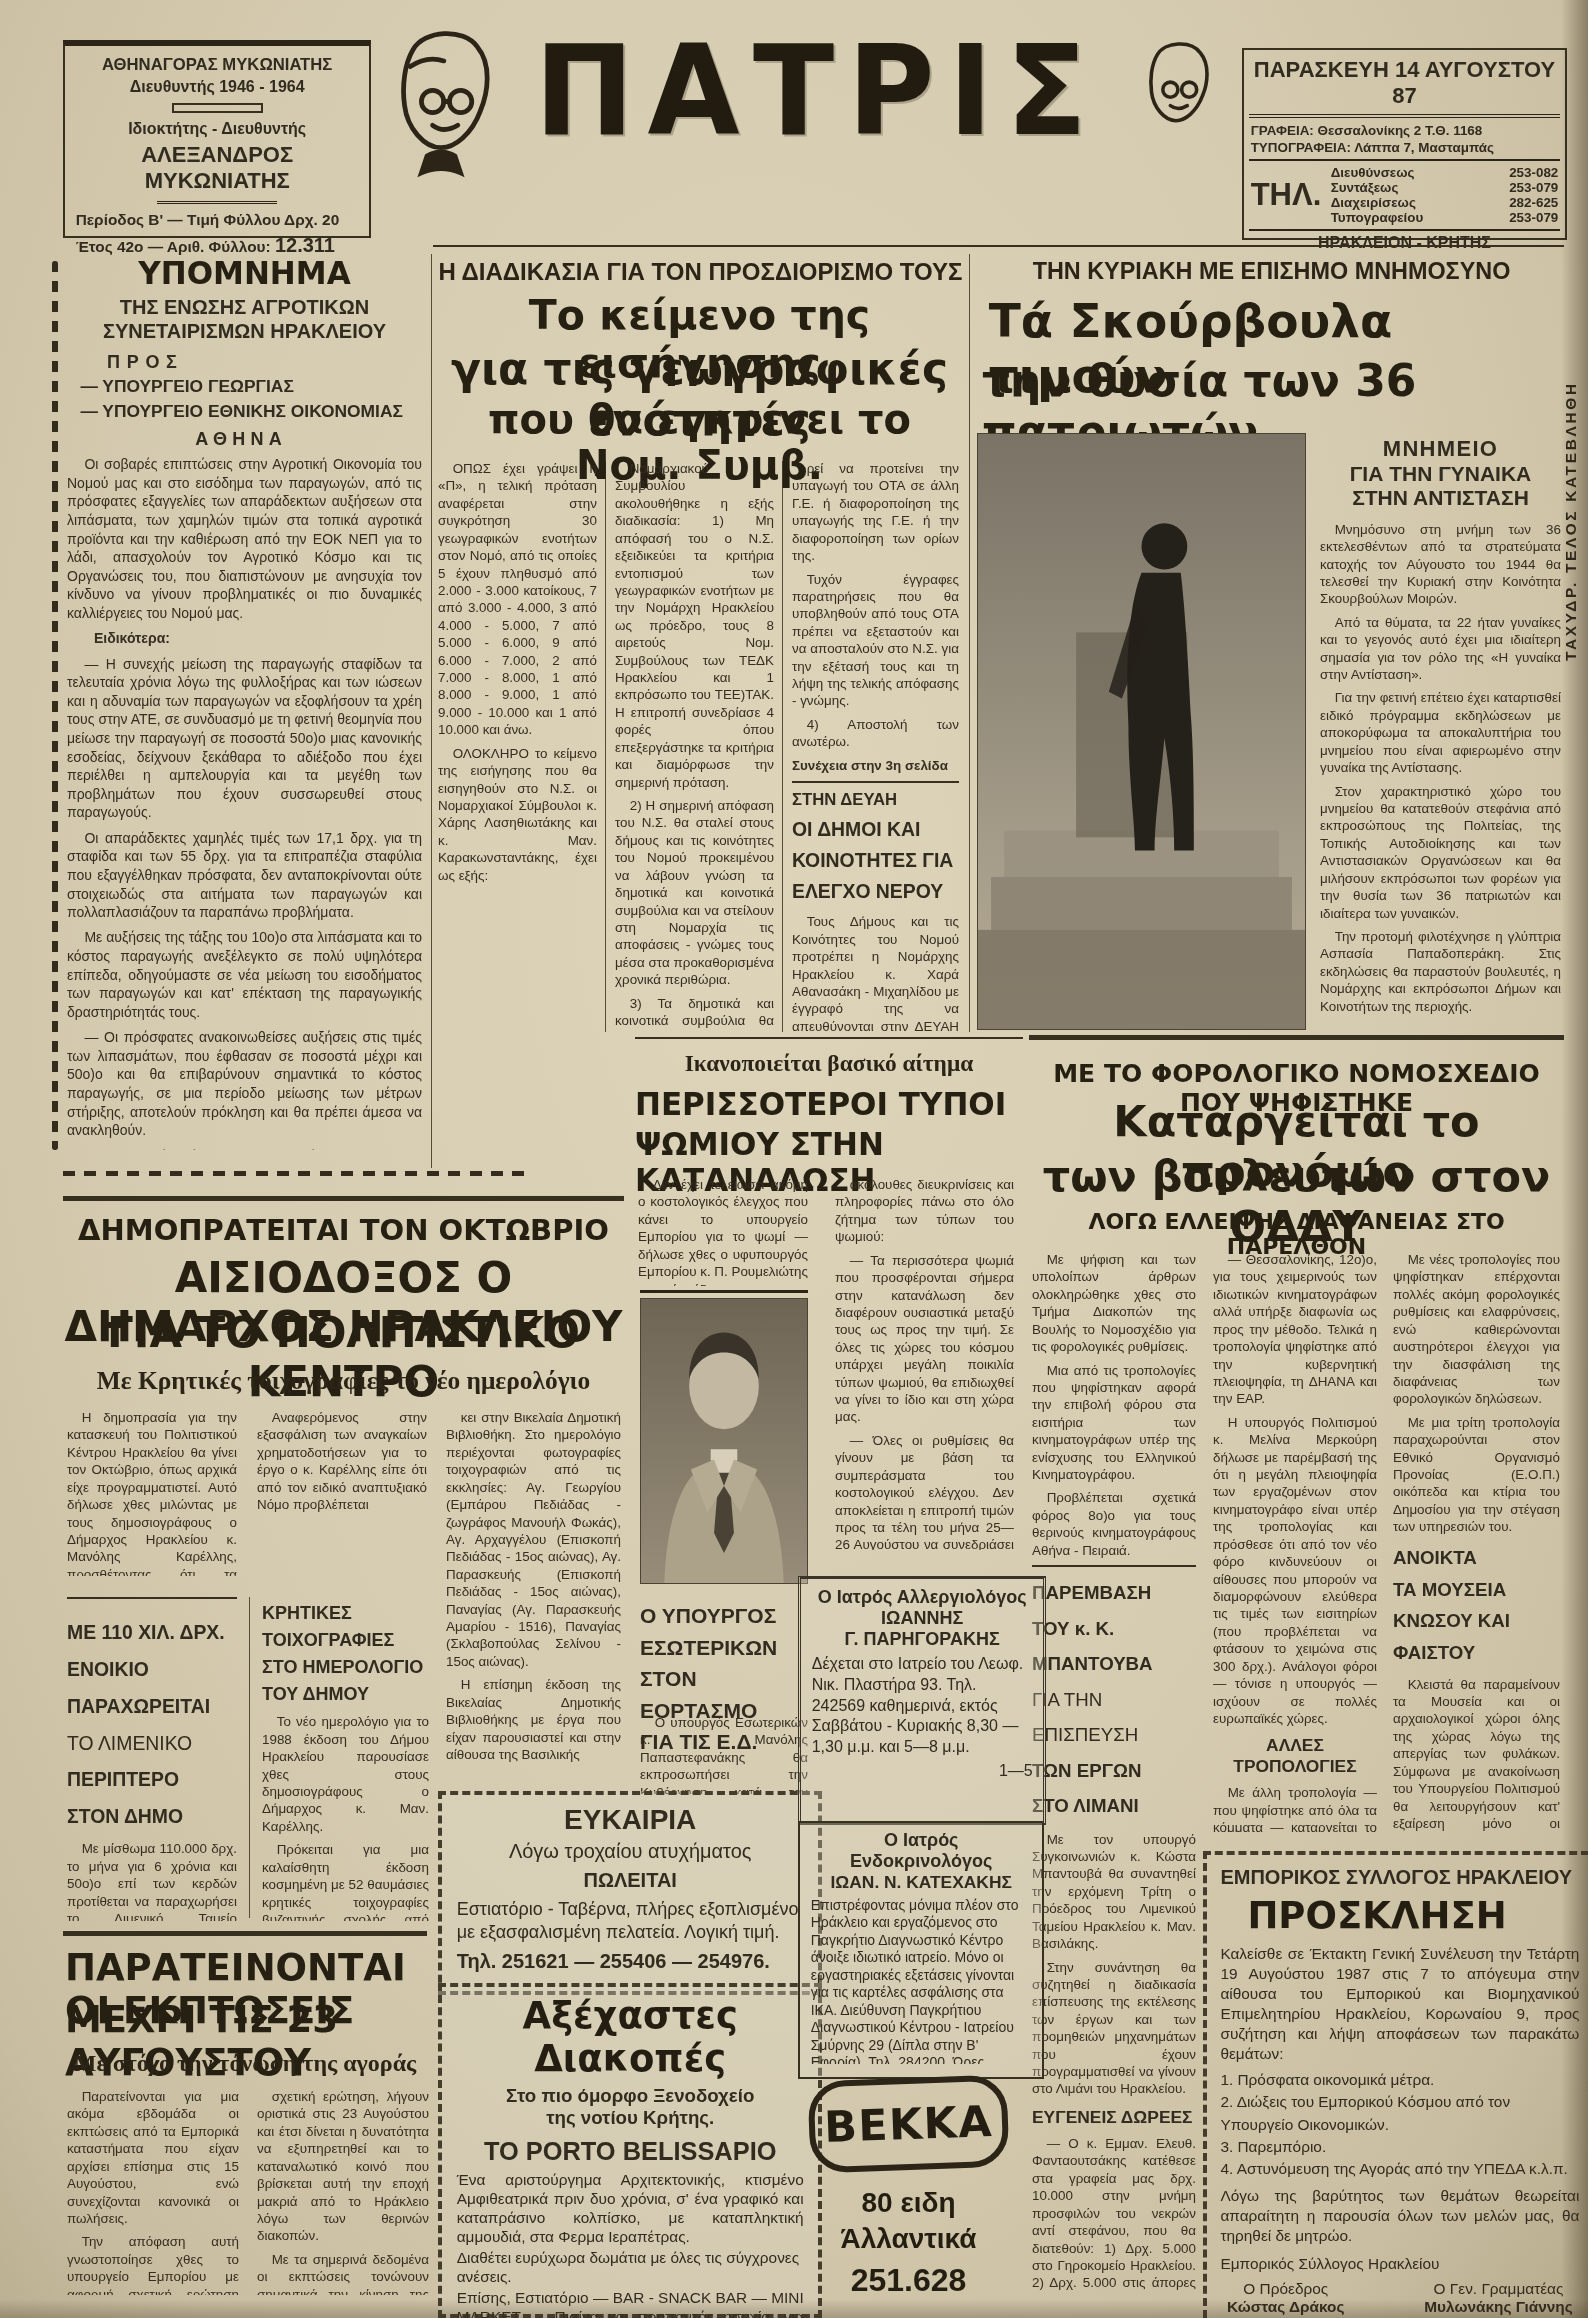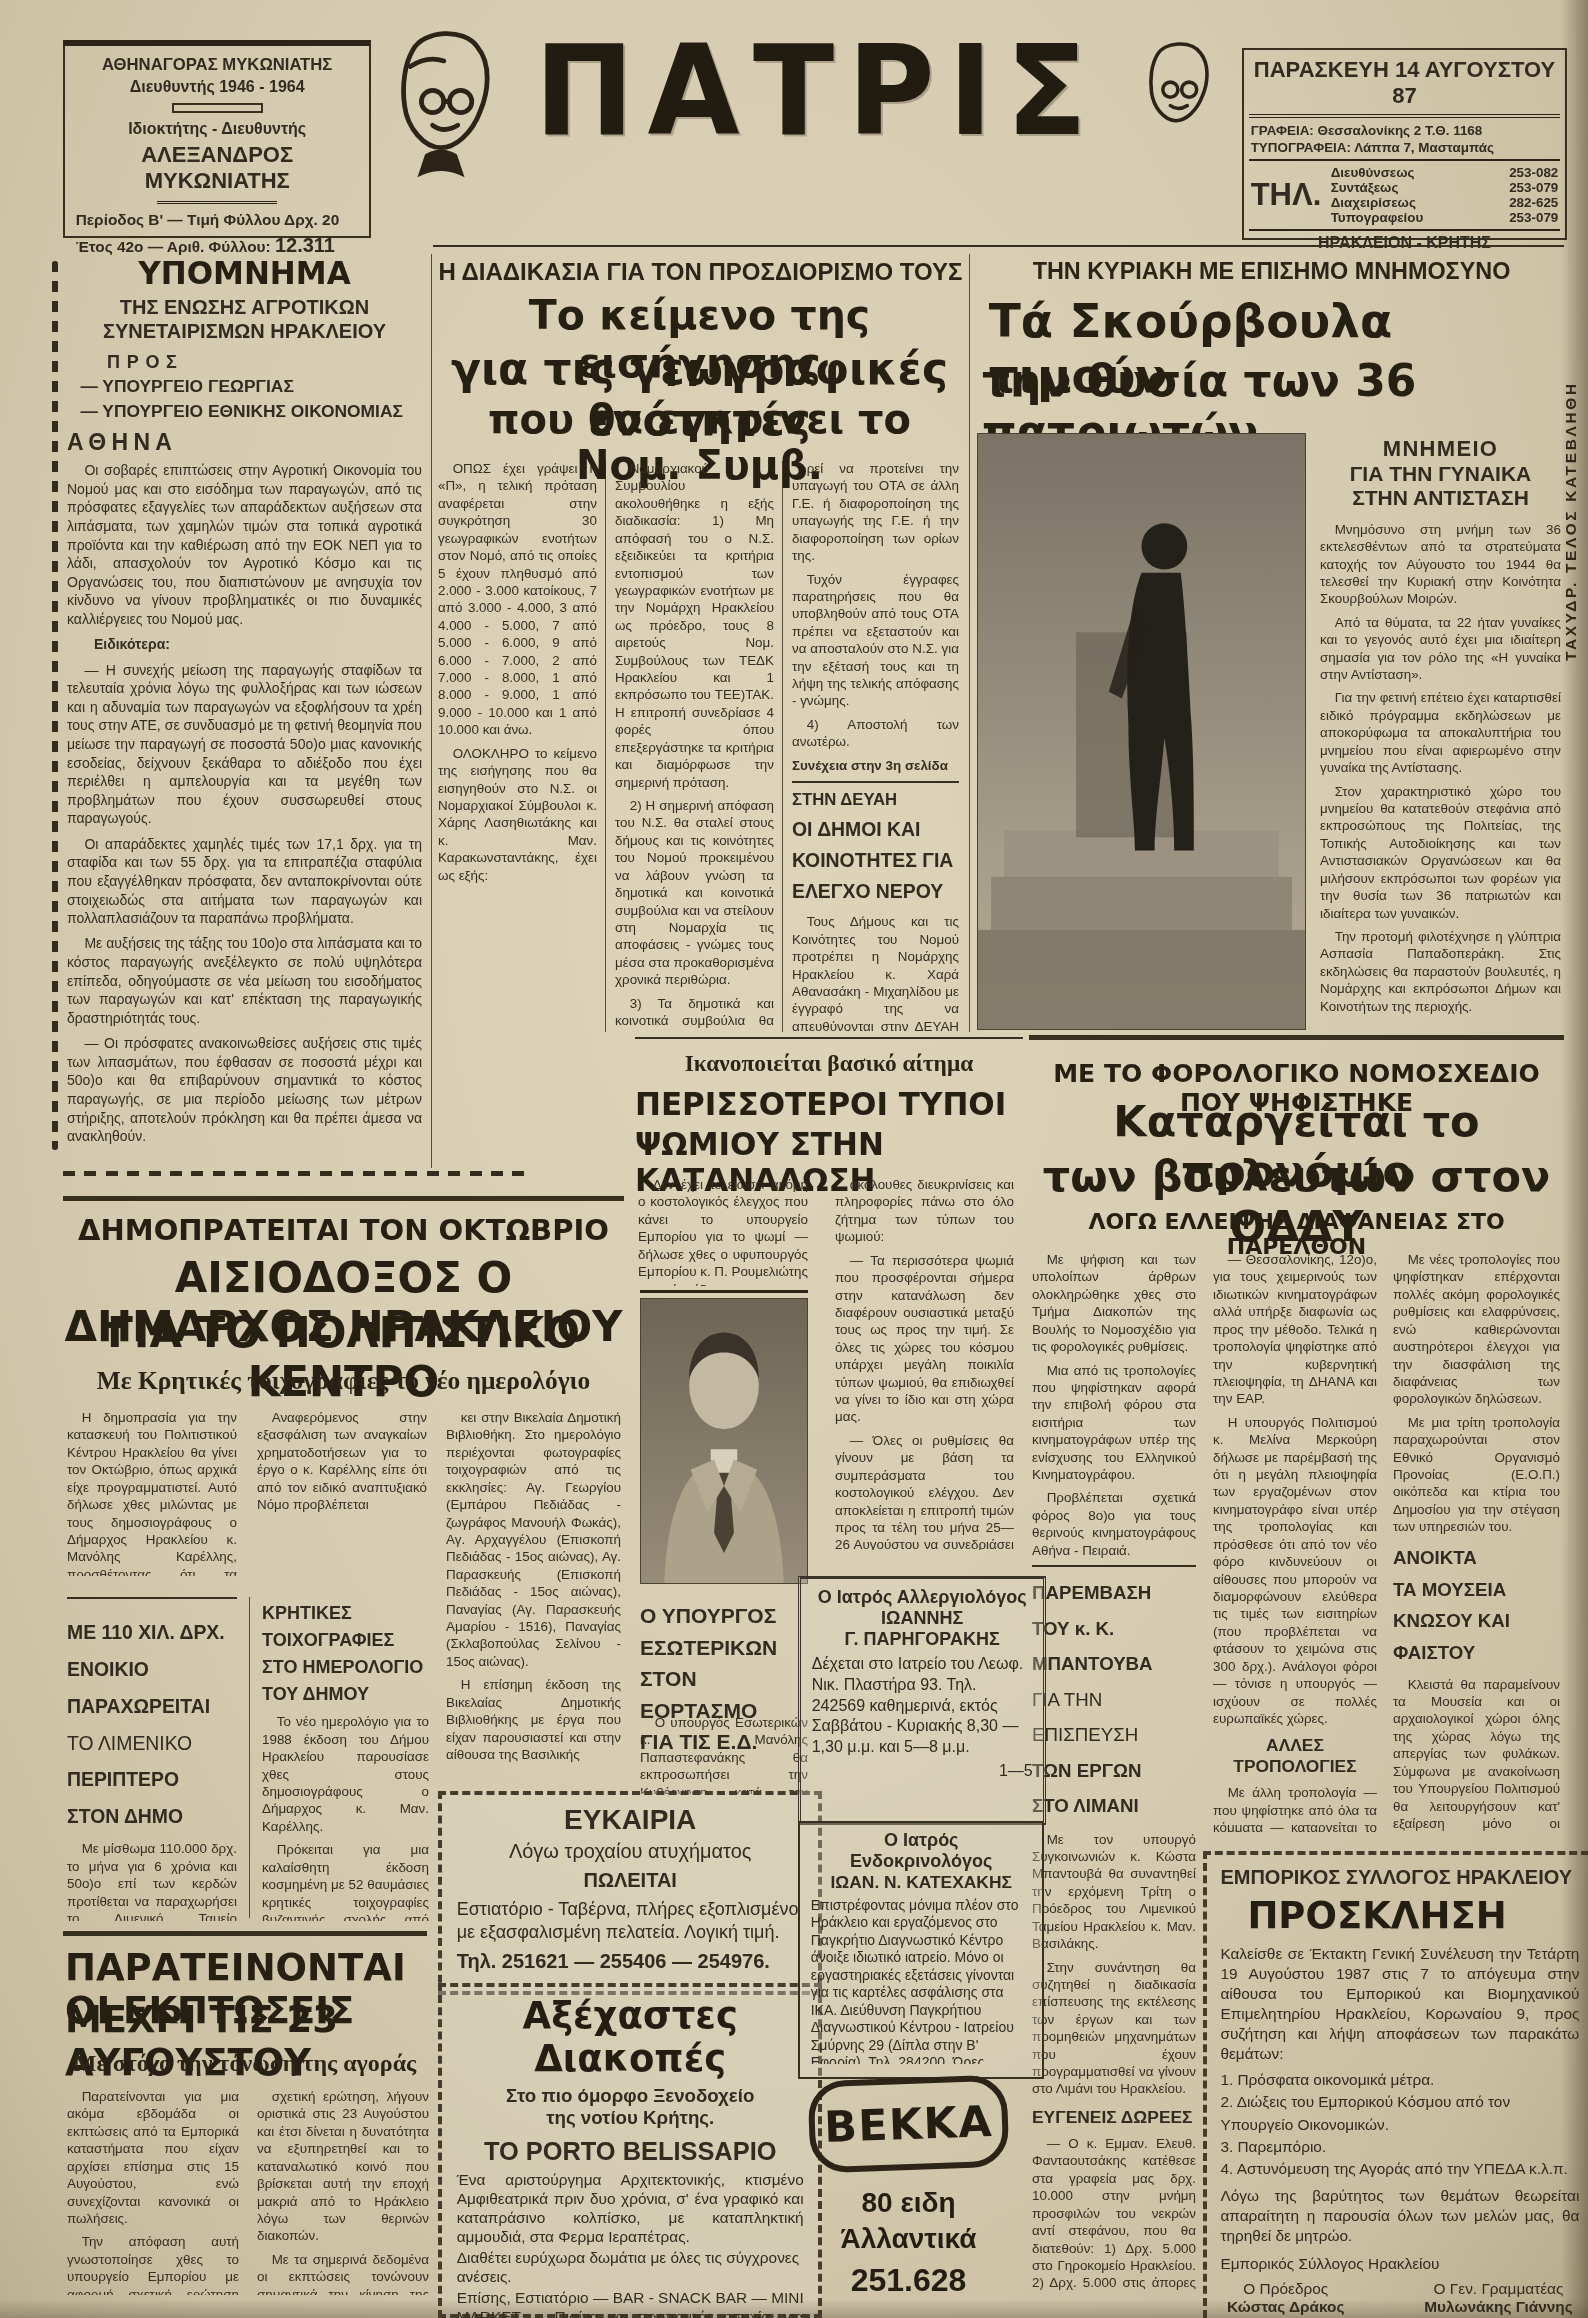--- a/index.html
+++ b/index.html
@@ -116,21 +116,21 @@
   <div class="abs vline" style="left:605px;top:461px;height:571px;"></div>
   <div class="abs vline" style="left:782px;top:461px;height:571px;"></div>
   <div class="abs wavy-v" style="left:52px;top:261px;height:889px;"></div>
 
   <div class="abs clip" style="left:67px;top:255px;width:355px;height:895px;">
     <div class="ctr" style="font-weight:900;font-size:31px;font-family:'DejaVu Sans',sans-serif;color:#262013;">ΥΠΟΜΝΗΜΑ</div>
     <div class="ctr" style="font-weight:bold;font-size:20px;line-height:1.2;margin-top:4px;">ΤΗΣ ΕΝΩΣΗΣ ΑΓΡΟΤΙΚΩΝ ΣΥΝΕΤΑΙΡΙΣΜΩΝ ΗΡΑΚΛΕΙΟΥ</div>
     <div style="font-weight:bold;font-size:18px;letter-spacing:6.7px;margin:9.4px 0 1.3px 40px;">ΠΡΟΣ</div>
     <div style="font-weight:bold;font-size:17.4px;margin:2.7px 0 0 13.4px;">— ΥΠΟΥΡΓΕΙΟ ΓΕΩΡΓΙΑΣ</div>
     <div style="font-weight:bold;font-size:17.4px;margin:4px 0 0 13.4px;">— ΥΠΟΥΡΓΕΙΟ ΕΘΝΙΚΗΣ ΟΙΚΟΝΟΜΙΑΣ</div>
-    <div style="font-weight:bold;font-size:23px;letter-spacing:5.3px;text-align:left;margin:6.7px 6.7px 5.3px 0;">ΑΘΗΝΑ</div>
+    <div style="font-weight:bold;font-size:18px;letter-spacing:5.3px;text-align:center;margin:6.7px 6.7px 5.3px 0;">ΑΘΗΝΑ</div>
     <div class="body-txt">
       <p>Οι σοβαρές επιπτώσεις στην Αγροτική Οικονομία του Νομού μας και στο εισόδημα των παραγωγών, από τις πρόσφατες εξαγγελίες των απαράδεκτων αυξήσεων στα λιπάσματα, των χαμηλών τιμών στα τοπικά αγροτικά προϊόντα και την καθιέρωση από την ΕΟΚ ΝΕΠ για το λάδι, απασχολούν τον Αγροτικό Κόσμο και τις Οργανώσεις του, που διαπιστώνουν με ανησυχία τον κίνδυνο να γίνουν προβληματικές οι πιο δυναμικές καλλιέργειες του Νομού μας.</p>
       <p style="font-weight:bold;text-indent:27px;">Ειδικότερα:</p>
       <p>— Η συνεχής μείωση της παραγωγής σταφίδων τα τελευταία χρόνια λόγω της φυλλοξήρας και των ιώσεων και η αδυναμία των παραγωγών να εξοφλήσουν τα χρέη τους στην ΑΤΕ, σε συνδυασμό με τη φετινή θεομηνία που μείωσε την παραγωγή σε ποσοστά 50ο)ο μιας κανονικής εσοδείας, δείχνουν ξεκάθαρα το αδιέξοδο που έχει περιέλθει η αμπελουργία και τα μεγέθη των προβλημάτων που έχουν συσσωρευθεί στους παραγωγούς.</p>
       <p>Οι απαράδεκτες χαμηλές τιμές των 17,1 δρχ. για τη σταφίδα και των 55 δρχ. για τα επιτραπέζια σταφύλια που εξαγγέλθηκαν πρόσφατα, δεν ανταποκρίνονται ούτε στοιχειωδώς στα αιτήματα των παραγωγών και πολλαπλασιάζουν τα παραπάνω προβλήματα.</p>
       <p>Με αυξήσεις της τάξης του 10ο)ο στα λιπάσματα και το κόστος παραγωγής ανεξέλεγκτο σε πολύ υψηλότερα επίπεδα, οδηγούμαστε σε νέα μείωση του εισοδήματος των παραγωγών και κατ' επέκταση της παραγωγικής δραστηριότητάς τους.</p>
       <p>— Οι πρόσφατες ανακοινωθείσες αυξήσεις στις τιμές των λιπασμάτων, που έφθασαν σε ποσοστά μέχρι και 50ο)ο και θα επιβαρύνουν σημαντικά το κόστος παραγωγής, σε μια περίοδο μείωσης των μέτρων στήριξης, αποτελούν πρόκληση και θα πρέπει άμεσα να ανακληθούν.</p>
       <p>— Η επιβολή από την ΕΟΚ το Σεπτέμβρη Ν.Ε.Π. στις τιμές του Ελληνικού λαδιού, που σημαίνει ουσιαστικά σταμάτημα κάθε εξαγωγικής δραστηριότητας και η αρνητική στάση των μέτρων που περιορισμού του χρόνου συγκέντρωσης και συνυπευθυνότητας του παραγωγικού λειτουργούν καταστροφικά για το προϊόν και θα πρέπει η Ελληνική Κυβέρνηση να πετύχει την εξαίρεσή του στα πλαίσια της νέας ΚΑΠ για το μέλλον της ελαιοκαλλιέργειας.</p>
 
     </div>

